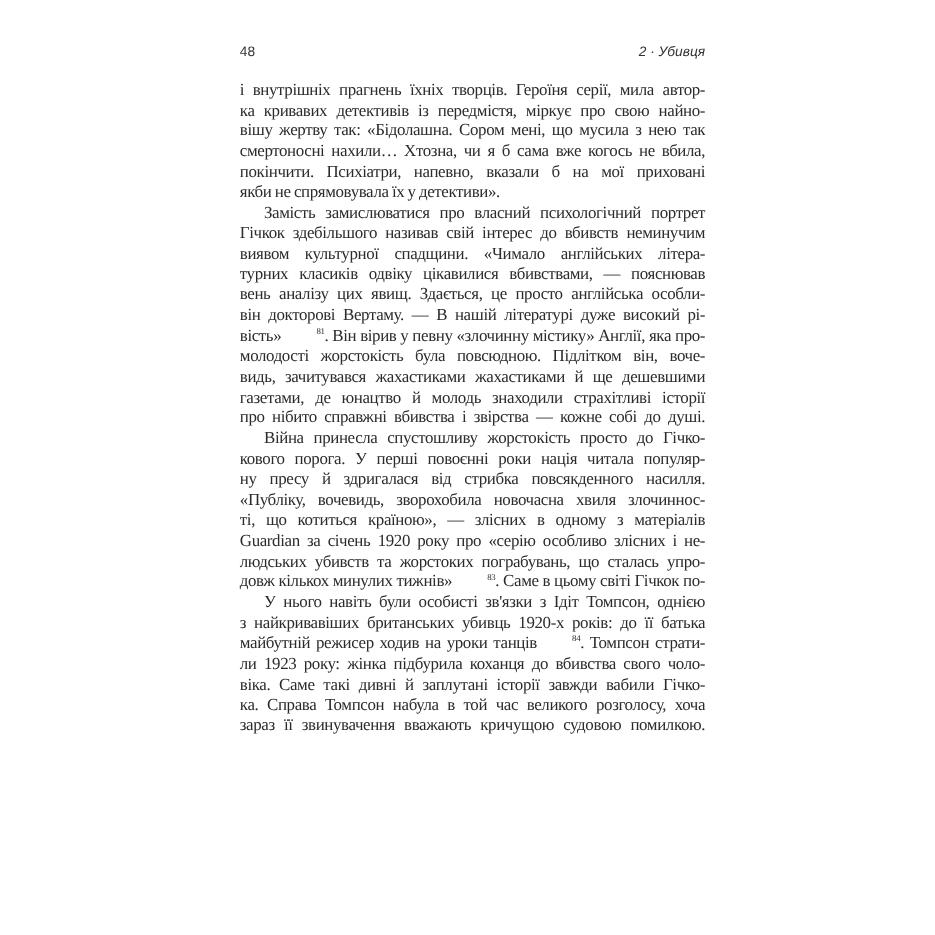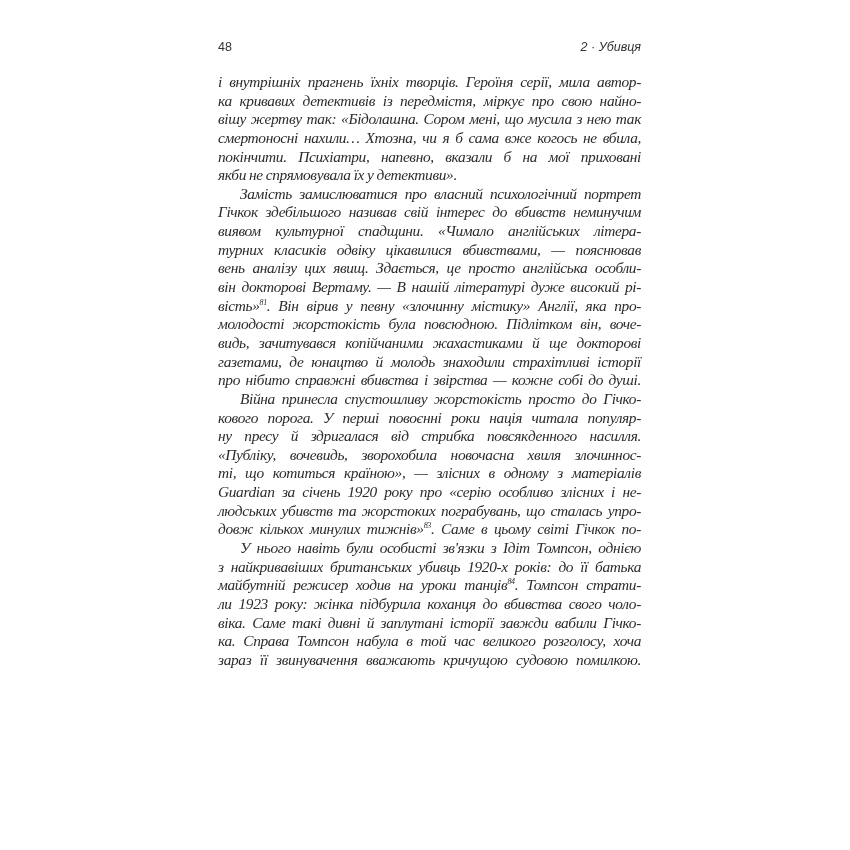--- a/index.html
+++ b/index.html
@@ -13,25 +13,24 @@
   .header { position: absolute; top: 40px; left: 0; width: 423px; height: 18px;
     font-family: Liberation Sans, sans-serif; font-size: 12.5px; color: #333; }
   .page-num { position: absolute; left: 0; top: 0; }
   .running-head { position: absolute; right: 0; top: 0; font-style: italic; }
   .body { position: absolute; top: 73px; left: 0; width: 423px; }
   .line {
     display: block; height: 18.65px; line-height: 18.65px; font-size: 14.6px;
     white-space: nowrap; text-align: justify; text-align-last: justify;
     letter-spacing: -0.35px; word-spacing: -0.5px; font-family: "Liberation Serif", serif;
     font-size: 15.4px;
-    font-style: italic;
   }
   .line.last { text-align-last: left; }
   .line.indent { padding-left: 22px; }
-  sup { font-size: 8px; line-height: 0; vertical-align: 6px; }
+  sup { font-size: 8px; line-height: 0; vertical-align: 6px; margin-left: 32px; }
 </style>
 </head>
 <body>
 
 <div class="page">
   <div class="header">
     <span class="page-num">48</span>
     <span class="running-head">2 · Убивця</span>
   </div>
   <div class="body" id="body-text">
@@ -42,21 +41,21 @@
       <span class="line "><span>покінчити. Психіатри, напевно, вказали б на мої приховані</span></span>
       <span class="line last"><span>якби не спрямовувала їх у детективи».</span></span>
       <span class="line indent"><span>Замість замислюватися про власний психологічний портрет</span></span>
       <span class="line "><span>Гічкок здебільшого називав свій інтерес до вбивств неминучим</span></span>
       <span class="line "><span>виявом культурної спадщини. «Чимало англійських літера-</span></span>
       <span class="line "><span>турних класиків одвіку цікавилися вбивствами, — пояснював</span></span>
       <span class="line "><span>вень аналізу цих явищ. Здається, це просто англійська особли-</span></span>
       <span class="line "><span>він докторові Вертаму. — В нашій літературі дуже високий рі-</span></span>
       <span class="line "><span>вість»</span><sup>81</sup><span>. Він вірив у певну «злочинну містику» Англії, яка про-</span></span>
       <span class="line "><span>молодості жорстокість була повсюдною. Підлітком він, воче-</span></span>
-      <span class="line "><span>видь, зачитувався копійчаними жахастиками й ще докторові</span></span>
+      <span class="line "><span>видь, зачитувався жахастиками жахастиками й ще дешевшими</span></span>
       <span class="line "><span>газетами, де юнацтво й молодь знаходили страхітливі історії</span></span>
       <span class="line "><span>про нібито справжні вбивства і звірства — кожне собі до душі.</span></span>
       <span class="line indent"><span>Війна принесла спустошливу жорстокість просто до Гічко-</span></span>
       <span class="line "><span>кового порога. У перші повоєнні роки нація читала популяр-</span></span>
       <span class="line "><span>ну пресу й здригалася від стрибка повсякденного насилля.</span></span>
       <span class="line "><span>«Публіку, вочевидь, зворохобила новочасна хвиля злочиннос-</span></span>
       <span class="line "><span>ті, що котиться країною», — злісних в одному з матеріалів</span></span>
       <span class="line "><span>Guardian за січень 1920 року про «серію особливо злісних і не-</span></span>
       <span class="line "><span>людських убивств та жорстоких пограбувань, що сталась упро-</span></span>
       <span class="line "><span>довж кількох минулих тижнів»</span><sup>83</sup><span>. Саме в цьому світі Гічкок по-</span></span>

